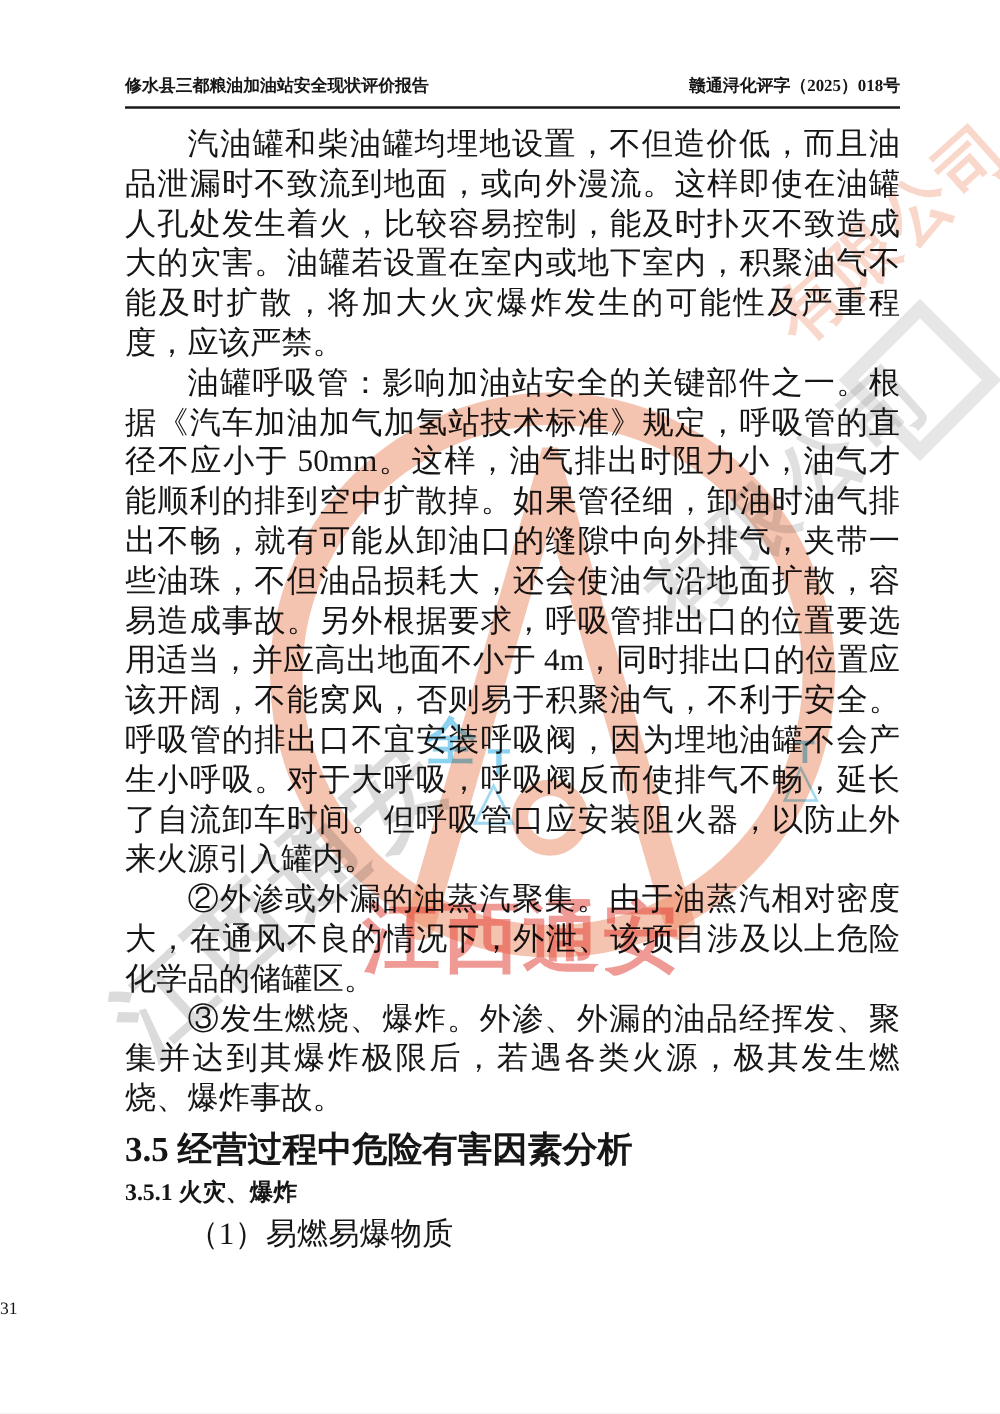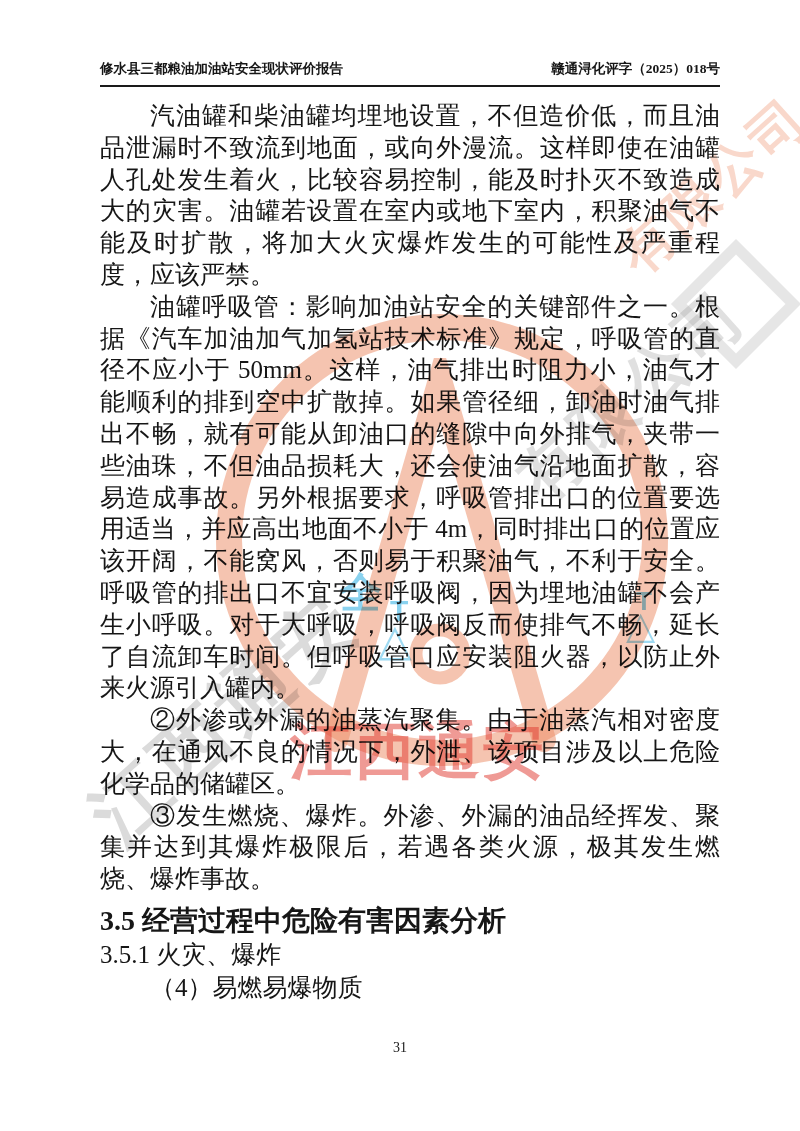--- a/index.html
+++ b/index.html
@@ -71,25 +71,25 @@
   }
   .body-par{
     margin:0;text-align:justify;text-indent:2em;
     font-size:25px;line-height:31.8px;
   }
   .first-par{margin-top:13px;}
   .h1{
     margin:9px 0 2px;font-size:28px;font-weight:bold;line-height:34px;
   }
   .h2{
-    margin:0 0 2px;font-size:25px;font-weight:normal;line-height:30px;
+    margin:0 0 2px;font-size:19px;font-weight:bold;line-height:30px;
   }
   .page-num{
     position:absolute;left:0;right:0;top:1040px;z-index:2;
-    text-align:center;font-size:14px;
+    font-size:14px;
   }
 </style>
 </head>
 <body>
 
 <div class="page">
 
   <div class="wm-under">
     <div class="wm-gray wm-gray-bl">江西通安</div>
     <div class="wm-gray wm-gray-tr">有限公司</div>
@@ -109,21 +109,21 @@
     </div>
 
     <p class="body-par first-par">汽油罐和柴油罐均埋地设置，不但造价低，而且油品泄漏时不致流到地面，或向外漫流。这样即使在油罐人孔处发生着火，比较容易控制，能及时扑灭不致造成大的灾害。油罐若设置在室内或地下室内，积聚油气不能及时扩散，将加大火灾爆炸发生的可能性及严重程度，应该严禁。</p>
     <p class="body-par">油罐呼吸管：影响加油站安全的关键部件之一。根据《汽车加油加气加氢站技术标准》规定，呼吸管的直径不应小于 50mm。这样，油气排出时阻力小，油气才能顺利的排到空中扩散掉。如果管径细，卸油时油气排出不畅，就有可能从卸油口的缝隙中向外排气，夹带一些油珠，不但油品损耗大，还会使油气沿地面扩散，容易造成事故。另外根据要求，呼吸管排出口的位置要选用适当，并应高出地面不小于 4m，同时排出口的位置应该开阔，不能窝风，否则易于积聚油气，不利于安全。呼吸管的排出口不宜安装呼吸阀，因为埋地油罐不会产生小呼吸。对于大呼吸，呼吸阀反而使排气不畅，延长了自流卸车时间。但呼吸管口应安装阻火器，以防止外来火源引入罐内。</p>
     <p class="body-par">②外渗或外漏的油蒸汽聚集。由于油蒸汽相对密度大，在通风不良的情况下，外泄、该项目涉及以上危险化学品的储罐区。</p>
     <p class="body-par">③发生燃烧、爆炸。外渗、外漏的油品经挥发、聚集并达到其爆炸极限后，若遇各类火源，极其发生燃烧、爆炸事故。</p>
 
     <h3 class="h1">3.5 经营过程中危险有害因素分析</h3>
     <h4 class="h2">3.5.1 火灾、爆炸</h4>
 
-    <p class="body-par">（4）易燃易爆物质</p>
+    <p class="body-par">（1）易燃易爆物质</p>
   </div>
 
   <div class="wm-over">
     <div class="wm-ring"></div>
     <svg class="wm-logo" width="290" height="400" viewBox="0 0 290 400">
       <path d="M 38 382 L 142 22 L 246 382" fill="none" stroke="rgba(236,142,103,0.52)" stroke-width="24" stroke-linecap="round"></path>
       <circle cx="142" cy="296" r="24" fill="none" stroke="rgba(236,142,103,0.52)" stroke-width="13"></circle>
     </svg>
     <div class="wm-red">江西通安</div>
   </div>

